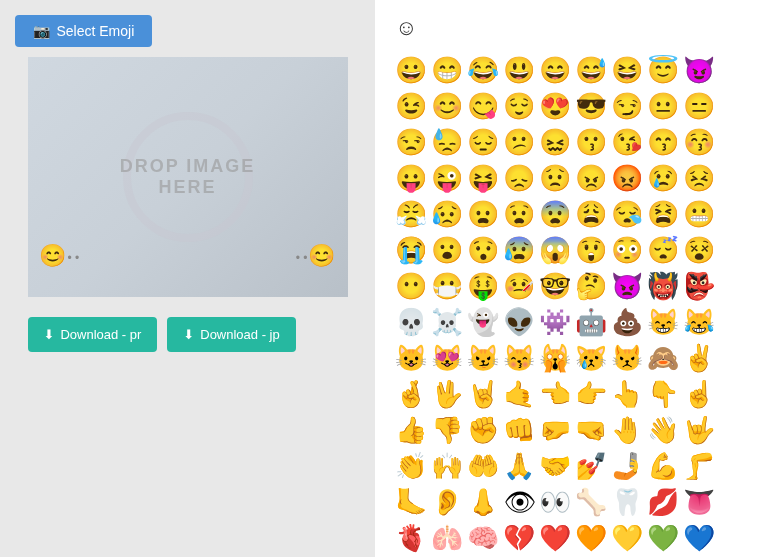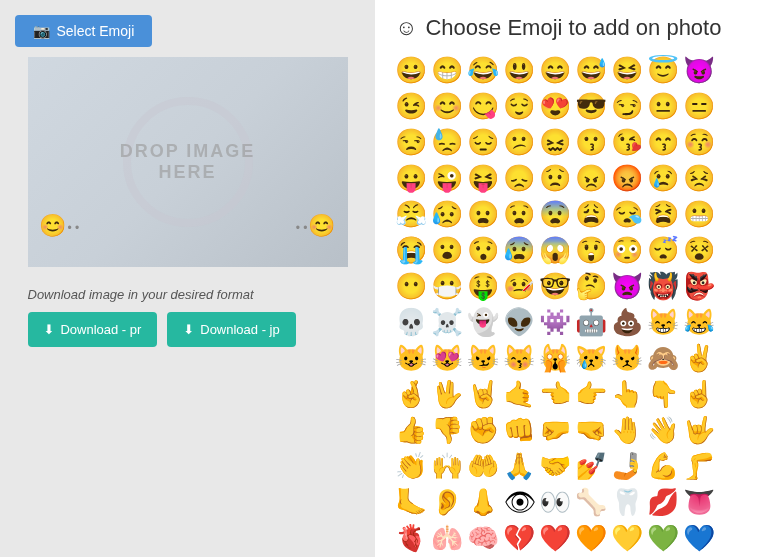--- a/index.html
+++ b/index.html
@@ -32,21 +32,21 @@
       cursor: pointer;
       font-size: 14px;
       display: flex;
       align-items: center;
       gap: 6px;
       align-self: flex-start;
     }
 
     .image-drop-area {
       width: 320px;
-      height: 210px;
+      height: 240px;
       background: white;
       border: none;
       position: relative;
       overflow: hidden;
     }
 
     .image-drop-area .drop-bg {
       width: 100%;
       height: 100%;
       background: linear-gradient(135deg, #d0d8e0 0%, #c8d0d8 50%, #b8c0c8 100%);
@@ -191,38 +191,36 @@
       <div class="cup-shape"></div>
       <div class="drop-text">DROP IMAGE<br>HERE</div>
       <span class="emoji-overlay-left">😊</span>
       <span class="dots-left">• •</span>
       <span class="emoji-overlay-right">😊</span>
       <span class="dots-right">• •</span>
     </div>
   </div>
 
   <div class="download-section">
-    <div class="download-label">Download image in your desired format</div>
     <div class="download-buttons">
       <button class="download-btn">
         <span>⬇</span>
         <span>Download - pr</span>
       </button>
       <button class="download-btn">
         <span>⬇</span>
         <span>Download - jp</span>
       </button>
     </div>
   </div>
 </div>
 
 <div class="right-panel">
   <div class="panel-title">
     <span>☺</span>
-    <span>Choose Emoji to add on photo</span>
   </div>
 
   <div class="emoji-grid" id="emoji-grid">
   <span class="emoji-item">😀</span>
       <span class="emoji-item">😁</span>
       <span class="emoji-item">😂</span>
       <span class="emoji-item">😃</span>
       <span class="emoji-item">😄</span>
       <span class="emoji-item">😅</span>
       <span class="emoji-item">😆</span>

